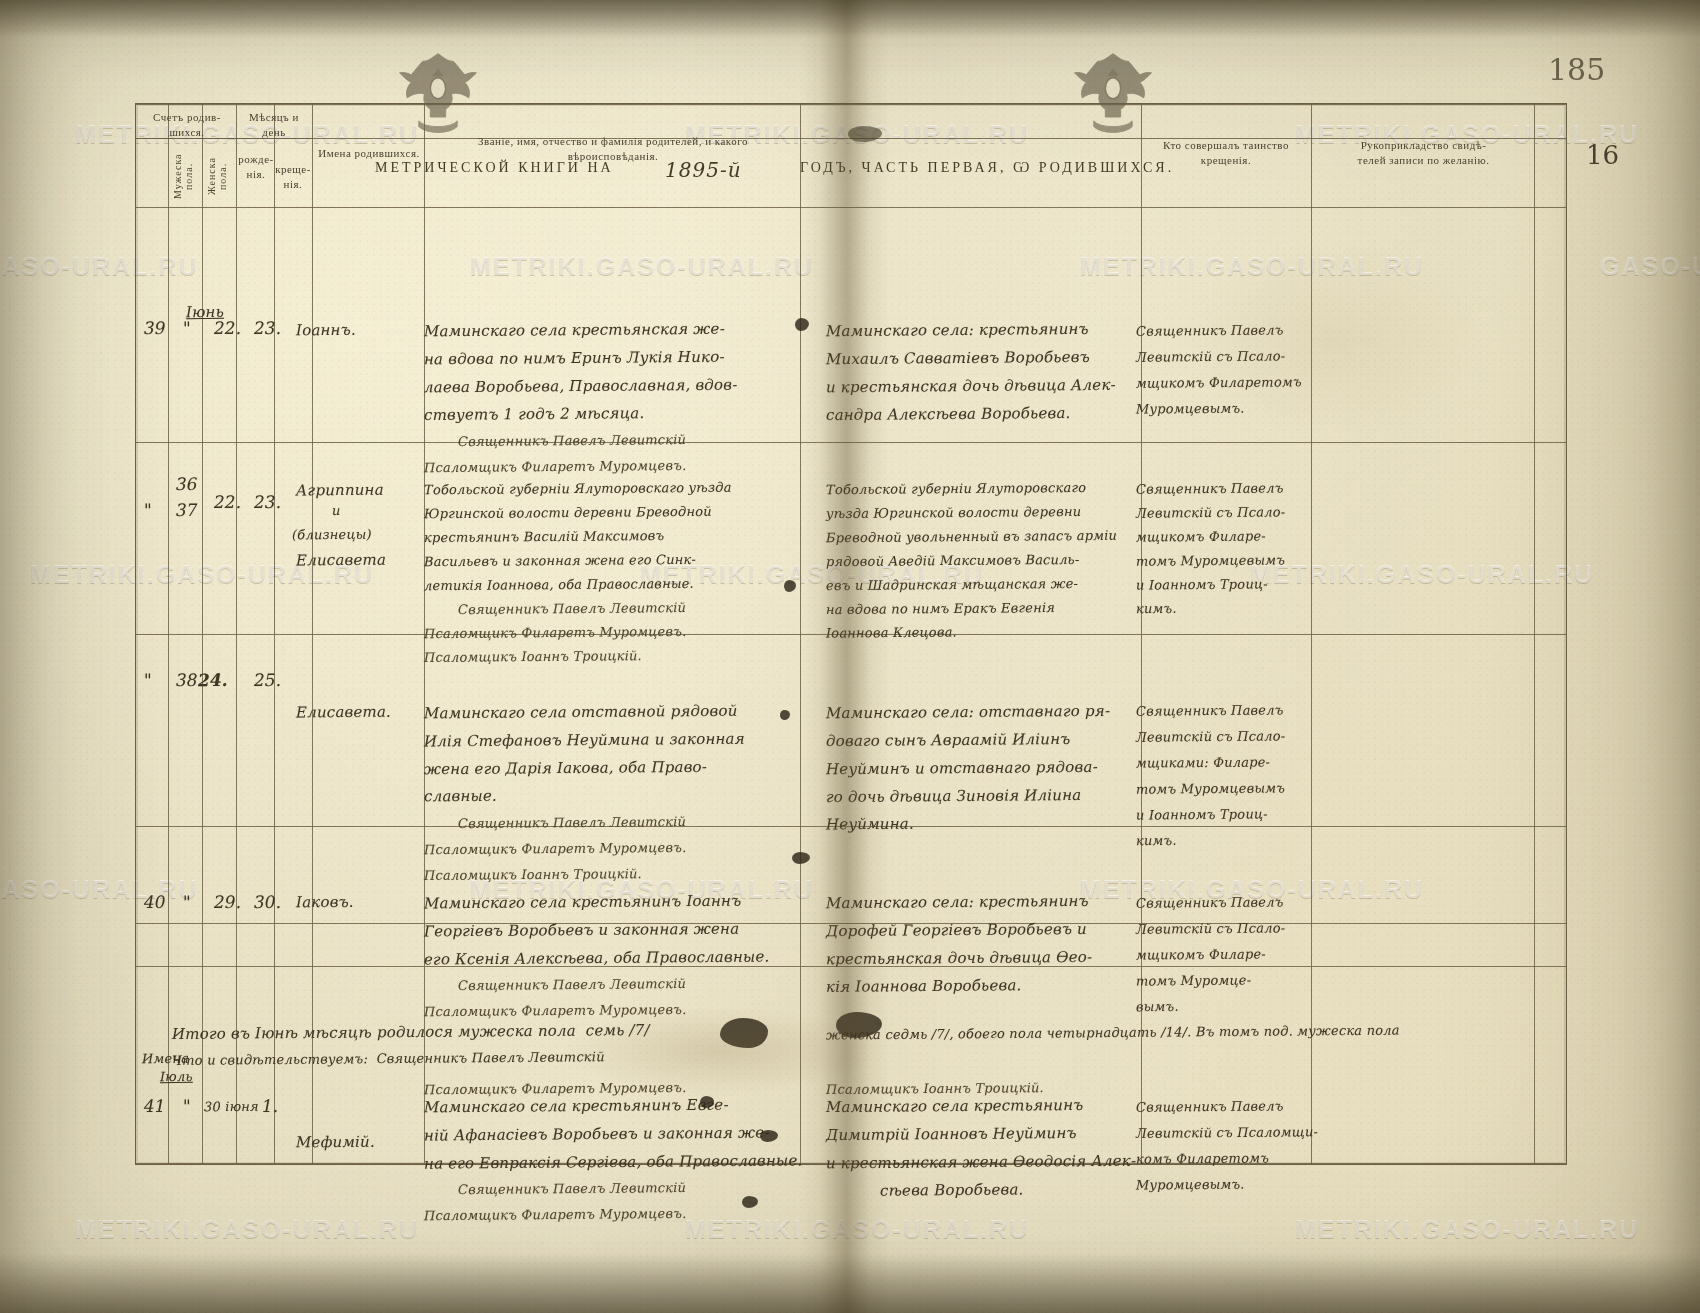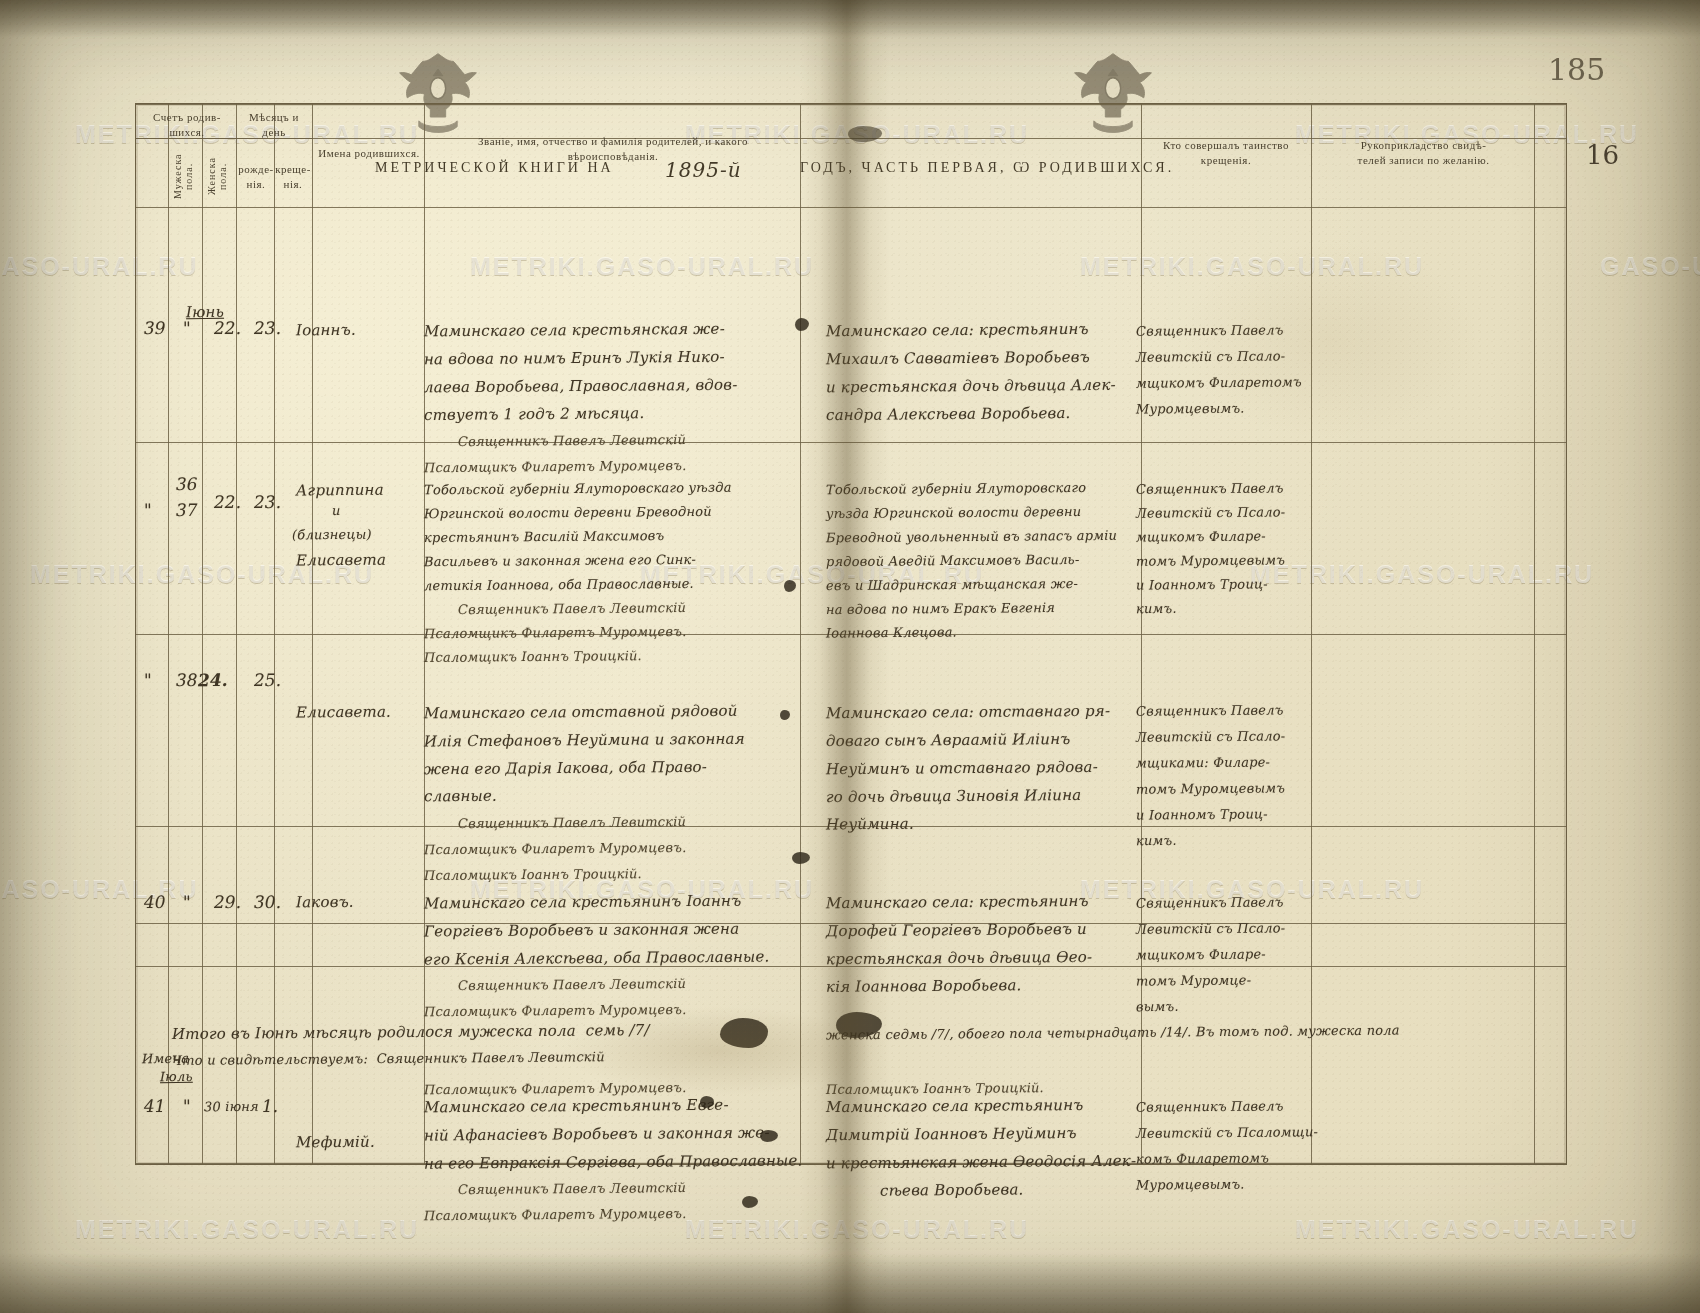--- a/index.html
+++ b/index.html
@@ -250,21 +250,21 @@
     <div class="hline" style="top:1059px;"></div>
 
     <div class="hline" style="top:34px; left:0; width:176px;"></div>
 
     <div class="colhead" style="left:2px;  top:6px;  width:98px;">Счетъ родив-
 шихся.</div>
     <div class="colhead vert" style="left:36px; top:44px; height:56px; width:28px;">Мужеска пола.</div>
     <div class="colhead vert" style="left:70px; top:44px; height:56px; width:28px;">Женска пола.</div>
     <div class="colhead" style="left:102px;top:6px; width:72px;">Мѣсяцъ
 и день</div>
-    <div class="colhead" style="left:102px;top:58px; width:36px;">рожде-
+    <div class="colhead" style="left:102px;top:48px; width:36px;">рожде-
 нія.</div>
     <div class="colhead" style="left:139px;top:58px; width:36px;">креще-
 нія.</div>
     <div class="colhead" style="left:180px;top:42px; width:106px;">Имена родившихся.</div>
     <div class="colhead" style="left:292px;top:30px; width:370px; white-space:pre-line;">Званіе, имя, отчество и фамилія родителей, и какого
 вѣроисповѣданія.</div>
     <div class="colhead" style="left:1008px;top:34px; width:164px; white-space:pre-line;">Кто совершалъ таинство
 крещенія.</div>
     <div class="colhead" style="left:1180px;top:34px; width:215px; white-space:pre-line;">Рукоприкладство свидѣ-
 телей записи по желанію.</div>

